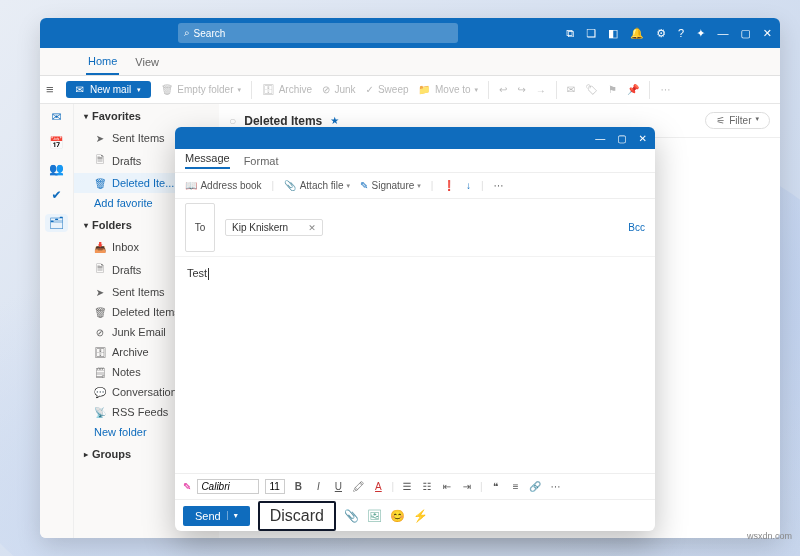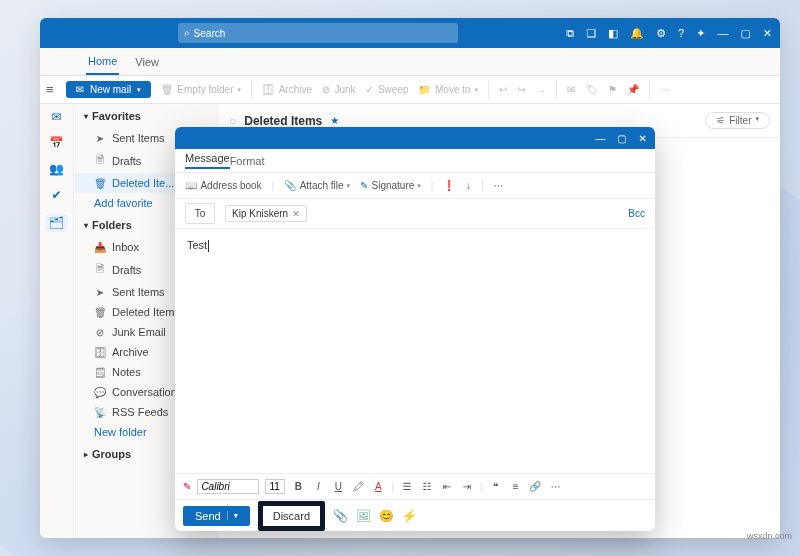--- a/index.html
+++ b/index.html
@@ -34,43 +34,43 @@
   .item.selected { background: #eaf3fb; color: #0f6cbd; }
   .item.selected .lbl, .item.selected .ico, .item.selected .cnt { color: #0f6cbd; }
   .add-fav { color: #0f6cbd; padding: 4px 20px; }
   .list-pane { flex: 1; background: #fff; display: flex; flex-direction: column; }
   .list-head { display: flex; align-items: center; gap: 8px; padding: 8px 10px; border-bottom: 1px solid #eee; font-size: 12px; color: #333; }
   .list-head .star { color: #0f6cbd; font-size: 10px; }
   .filter { border: 1px solid #ddd; border-radius: 10px; padding: 2px 10px; font-size: 10px; color: #666; display: flex; gap: 4px; margin-left: auto; }
 
   .compose-window { position: absolute; left: 175px; top: 127px; width: 480px; height: 404px; background: #fff; border-radius: 6px; box-shadow: 0 12px 32px rgba(0,0,0,0.25); display: flex; flex-direction: column; overflow: hidden; }
   .compose-title { height: 22px; background: #0f6cbd; display: flex; align-items: center; justify-content: flex-end; padding: 0 8px; gap: 12px; color: #fff; font-size: 10px; }
-  .compose-tabs { height: 24px; display: flex; align-items: center; padding-left: 10px; font-size: 11px; color: #666; border-bottom: 1px solid #eee; }
+  .compose-tabs { height: 24px; display: flex; align-items: center; padding-left: 10px; gap: 14px; font-size: 11px; color: #666; border-bottom: 1px solid #eee; }
   .compose-tabs .active { color: #333; border-bottom: 2px solid #0f6cbd; padding-bottom: 3px; }
   .compose-ribbon { height: 26px; display: flex; align-items: center; gap: 10px; padding: 0 10px; font-size: 10px; color: #555; border-bottom: 1px solid #eee; }
   .compose-ribbon .btn { display: flex; align-items: center; gap: 3px; }
   .compose-ribbon .chev { font-size: 7px; color: #888; }
   .addr-row { display: flex; align-items: center; padding: 4px 10px; border-bottom: 1px solid #f2f2f2; gap: 10px; font-size: 10px; }
-  .addr-lbl { width: 30px; border: 1px solid #ddd; border-radius: 2px; text-align: center; padding: 4px 0; color: #444; }
-  .chip { border: 1px solid #ddd; border-radius: 2px; padding: 2px 6px; display: flex; align-items: center; gap: 4px; color: #333; font-size: 10px; }
+  .addr-lbl { width: 30px; border: 1px solid #ddd; border-radius: 2px; text-align: center; padding: 18px 0; color: #444; }
+  .chip { border: 1px solid #ddd; border-radius: 2px; padding: 2px 6px; display: flex; align-items: center; gap: 20px; color: #333; font-size: 10px; }
   .chip .x { color: #888; font-size: 9px; }
   .bcc { margin-left: auto; color: #0f6cbd; font-size: 10px; }
   .subj { padding: 6px 12px; font-size: 10.5px; color: #aaa; border-bottom: 1px solid #f2f2f2; }
   .body-area { flex: 1; padding: 10px 12px; font-size: 11px; color: #333; position: relative; }
   .cursor::after { content: ""; display: inline-block; width: 1px; height: 12px; background: #333; vertical-align: middle; margin-left: 1px; }
   .fmt-bar { height: 26px; border-top: 1px solid #eee; display: flex; align-items: center; gap: 6px; padding: 0 8px; font-size: 10px; color: #555; }
   .fmt-bar .brush { color: #d08; }
   .fmt-bar input[type=text] { border: 1px solid #ccc; font-size: 10px; padding: 1px 3px; }
   .font-name { width: 62px; font-style: italic; }
   .font-size { width: 20px; }
   .fmt-ico { width: 14px; text-align: center; }
   .action-bar { height: 32px; border-top: 1px solid #eee; display: flex; align-items: center; gap: 8px; padding: 0 8px; }
   .send-btn { background: #0f6cbd; color: #fff; border-radius: 2px; padding: 4px 12px; font-size: 11px; display: flex; align-items: center; gap: 6px; }
   .send-btn .split { border-left: 1px solid rgba(255,255,255,0.4); padding-left: 6px; font-size: 8px; }
-  .discard-btn { border: 5px solid #0f172a; border-radius: 2px; padding: 4px 10px; font-size: 11px; color: #333; }
+  .discard-btn { border: 2px solid #0f172a; border-radius: 2px; padding: 4px 10px; font-size: 16px; color: #333; }
   .action-ico { font-size: 12px; color: #666; }
 </style>
 </head>
 <body>
 
 <div class="wave"></div>
 <div class="wave2"></div>
 
 <div class="main-window">
   <div class="titlebar">

